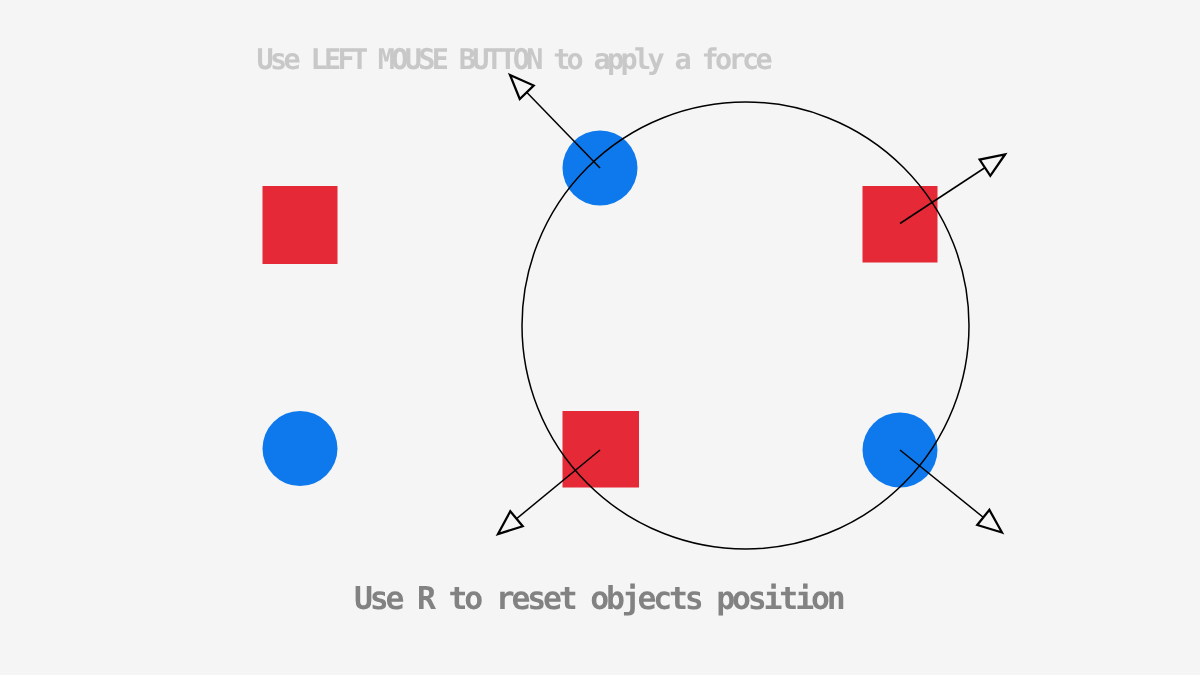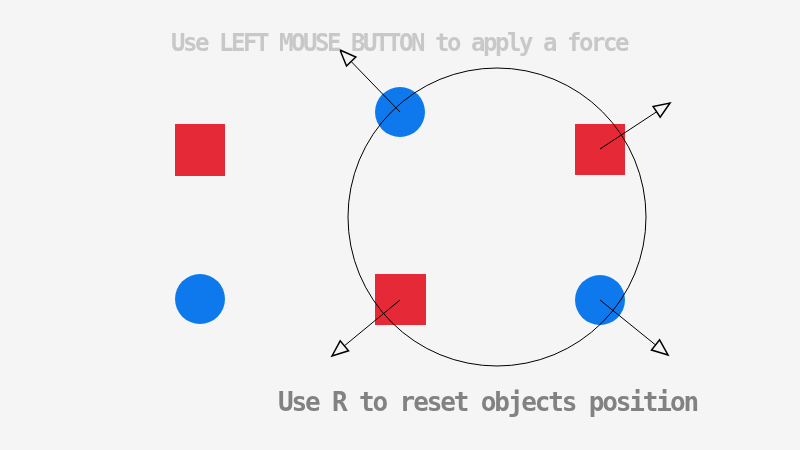--- a/index.html
+++ b/index.html
@@ -25,31 +25,30 @@
   .hint {
     position: absolute;
     white-space: nowrap;
     font-weight: bold;
     line-height: 1;
     user-select: none;
   }
   #hint-top {
     left: 171px;
     top: 31px;
-    font-size: 24px;
+    font-size: 19px;
     letter-spacing: -2.45px;
     color: #c8c8c8;
   }
   #hint-bottom {
     left: 236px;
     top: 389px;
-    font-size: 26px;
+    font-size: 21px;
     letter-spacing: -2.14px;
     color: #828282;
-    margin-left: 42px;
   }
 </style>
 </head>
 <body>
 
 <div id="app">
   <svg id="scene-svg" viewBox="0 0 800 450">
       <rect x="175" y="124" width="50" height="52" fill="#e62937"></rect>
       <rect x="575" y="124" width="50" height="51" fill="#e62937"></rect>
       <rect x="375" y="274" width="51" height="51" fill="#e62937"></rect>

